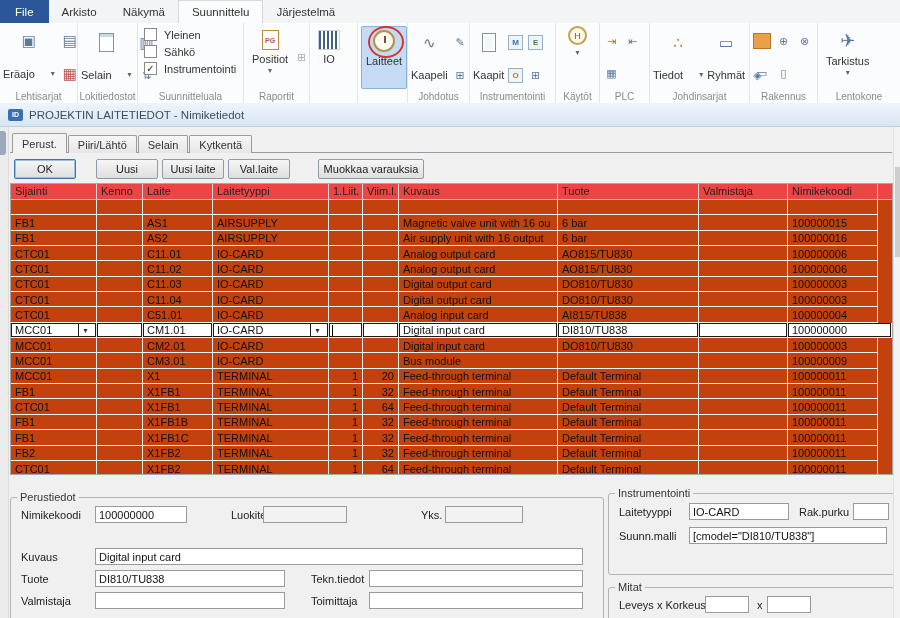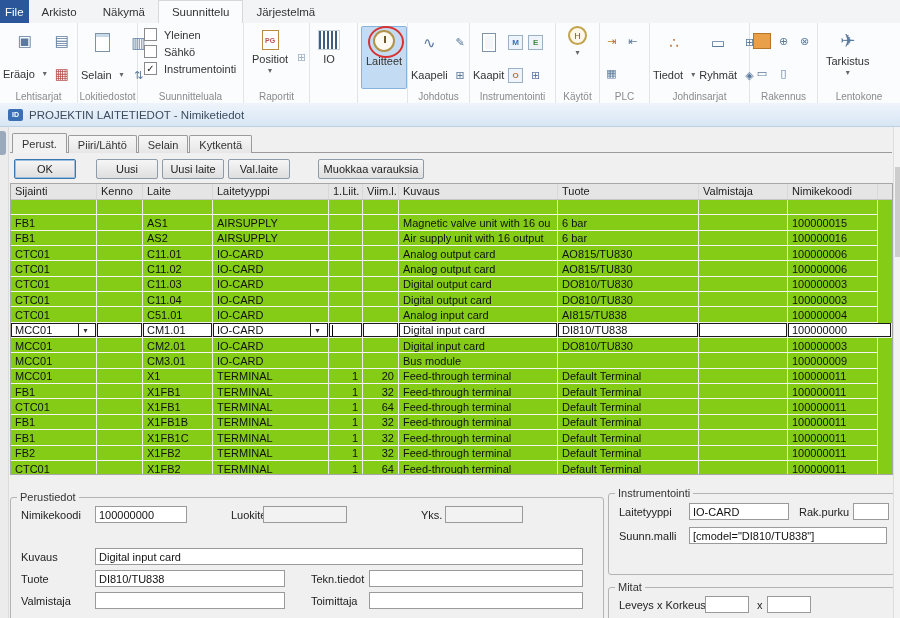--- a/index.html
+++ b/index.html
@@ -2,32 +2,32 @@
 <html><head>
 <meta charset="utf-8">
 <style>
   html,body{margin:0;padding:0;}
   body{width:900px;height:618px;overflow:hidden;font-family:"Liberation Sans","DejaVu Sans",sans-serif;background:#fff;}
   .app{position:relative;width:900px;height:618px;background:#f0f0f0;}
 
   
   .menubar{position:absolute;top:0;left:0;right:0;height:23px;background:#f3f4f6;display:flex;align-items:stretch;}
   .mtab{padding:0 13px;font-size:11.5px;color:#333;display:flex;align-items:center;cursor:default;}
-  .mtab.file{background:#2b579a;color:#fff;padding:0 5px;}
+  .mtab.file{background:#2b579a;color:#fff;padding:0 15px;}
   .mtab.active{background:#fbfcfd;border:1px solid #d5d9dd;border-bottom:none;}
 
   
   .ribbon{position:absolute;top:23px;left:0;right:0;height:80px;background:#fbfcfd;border-bottom:1px solid #d2d2d2;display:flex;}
   .rgroup{position:relative;border-right:1px solid #e2e4e6;box-sizing:border-box;padding:3px 3px 14px 3px;display:flex;}
   .glabel{position:absolute;bottom:1px;left:0;right:0;text-align:center;font-size:10px;color:#8a8a8a;white-space:nowrap;overflow:hidden;}
   .gcol{display:flex;flex-direction:column;align-items:center;justify-content:flex-start;}
   .grid2{display:grid;grid-template-columns:auto auto;grid-gap:2px 4px;align-items:center;justify-items:center;}
   .ri{width:22px;height:22px;display:flex;align-items:center;justify-content:center;font-size:15px;color:#5b7a9d;}
   .rs{width:17px;height:17px;display:flex;align-items:center;justify-content:center;font-size:11px;color:#5b7a9d;}
-  .rlbl{font-size:11px;color:#333;white-space:nowrap;display:flex;align-items:center;gap:8px;}
+  .rlbl{font-size:11px;color:#333;white-space:nowrap;display:flex;align-items:center;gap:16px;}
   .da{font-size:8px;color:#666;line-height:1;}
   .bigbtn{position:relative;display:flex;flex-direction:column;align-items:center;justify-content:flex-start;padding:3px 4px 1px;font-size:11px;color:#333;border:1px solid transparent;border-radius:2px;}
   .bigbtn .cap{margin-top:3px;white-space:nowrap;display:flex;align-items:center;gap:2px;flex-direction:column;}
   .bigbtn.sel{background:#c3dcf3;border-color:#86b3dd;}
   .cbrow{display:flex;align-items:center;gap:7px;height:17px;font-size:11px;color:#333;}
   .cbbox{width:13px;height:13px;background:#fff;border:1px solid #8a8a8a;display:flex;align-items:center;justify-content:center;box-sizing:border-box;}
   .cbbox .tick{display:none;font-size:10px;color:#222;line-height:1;}
   .cbbox.checked .tick{display:block;}
   
   .i-clock{width:22px;height:22px;border-radius:50%;background:#fdfaf2;border:2px solid #b3924a;box-sizing:border-box;position:relative;}
@@ -53,23 +53,23 @@
   .wtab{height:18px;box-sizing:border-box;border:1px solid #9b9b9b;border-bottom:none;border-radius:2px 2px 0 0;background:linear-gradient(#f7f7f7,#e6e6e6);padding:0 9px;font-size:11px;color:#333;display:flex;align-items:center;margin-right:1px;}
   .wtab.active{height:20px;background:#f2f2f2;position:relative;z-index:3;}
   .tabline{position:absolute;left:10px;right:8px;top:49px;border-top:1px solid #9b9b9b;z-index:1;}
 
   .toolbar{position:absolute;left:14px;top:56px;height:20px;display:flex;}
   .tbtn{height:20px;box-sizing:border-box;border:1px solid #8d9bab;border-radius:2px;background:linear-gradient(#f6f6f6,#dedede);font-size:11px;color:#222;display:flex;align-items:center;justify-content:center;}
   .tbtn.default{border-color:#3c76b0;box-shadow:inset 0 0 0 1px #9cc0e2;}
 
   
   .grid{position:absolute;left:10px;right:7px;top:80px;height:292px;background:#fff;border:1px solid #a7a7a7;box-sizing:border-box;overflow:hidden;}
-  .thead{display:flex;height:15px;background:#e5e5e5;border-bottom:1px solid #c6c6c6;}
+  .thead{display:flex;height:15px;background:#ef4444;border-bottom:1px solid #c6c6c6;}
   .th{box-sizing:border-box;padding:1px 4px 0;font-size:11px;color:#222;border-right:1px solid #d8d8d8;white-space:nowrap;overflow:hidden;}
-  .tr{display:flex;height:15.35px;background:#84cc16;}
+  .tr{display:flex;height:15.35px;background:#c2410c;}
   .td{position:relative;box-sizing:border-box;padding:1px 4px 0;font-size:11px;color:#111;border-right:1px solid #ececec;border-bottom:1px solid #f4f4f4;white-space:nowrap;overflow:hidden;display:flex;align-items:center;}
   .td span.v{overflow:hidden;white-space:nowrap;}
   .num{justify-content:flex-end;text-align:right;}
   .th.num{text-align:right;}
   .col0{width:86px}.col1{width:46px}.col2{width:70px}.col3{width:116px}.col4{width:34px}.col5{width:36px}.col6{width:159px}.col7{width:141px}.col8{width:89px}.col9{width:90px}
   .tr.editing .td{box-shadow:inset 0 0 0 1px #1b1b1b;background:#fff;}
   .tr.editing .col9{flex:1;}
   .combo-arrow{margin-left:auto;width:13px;align-self:stretch;display:flex;align-items:center;justify-content:center;border-left:1px solid #1b1b1b;font-size:8px;color:#333;}
   .caret{position:absolute;left:3px;top:2px;width:1px;height:11px;background:#000;}
 

